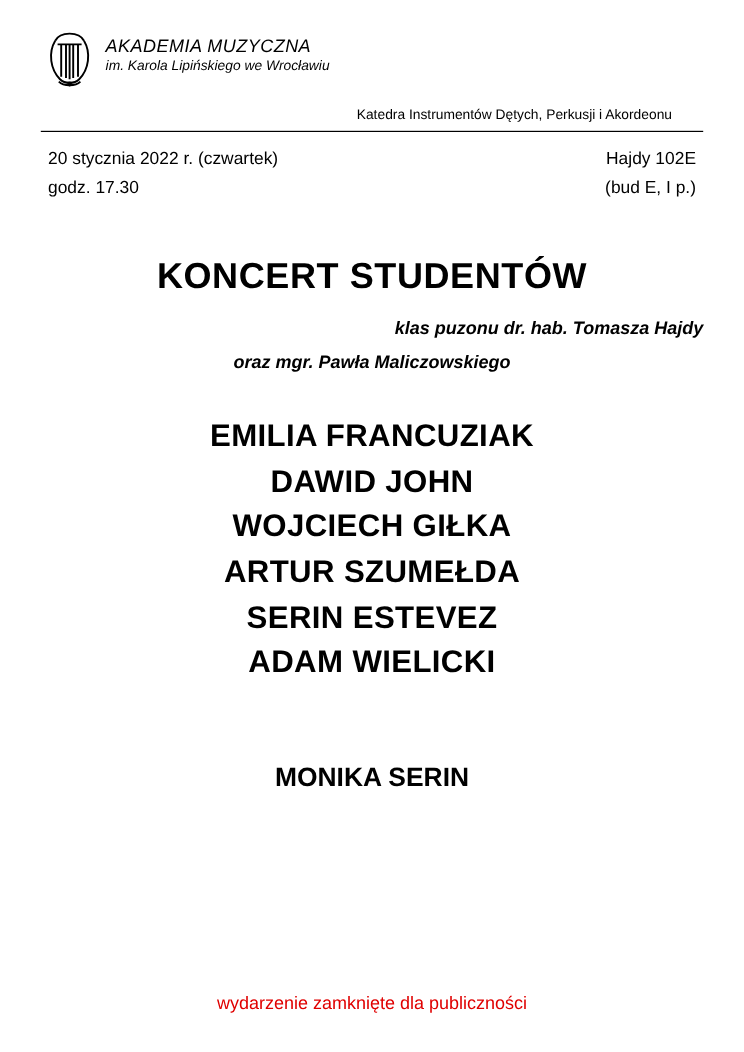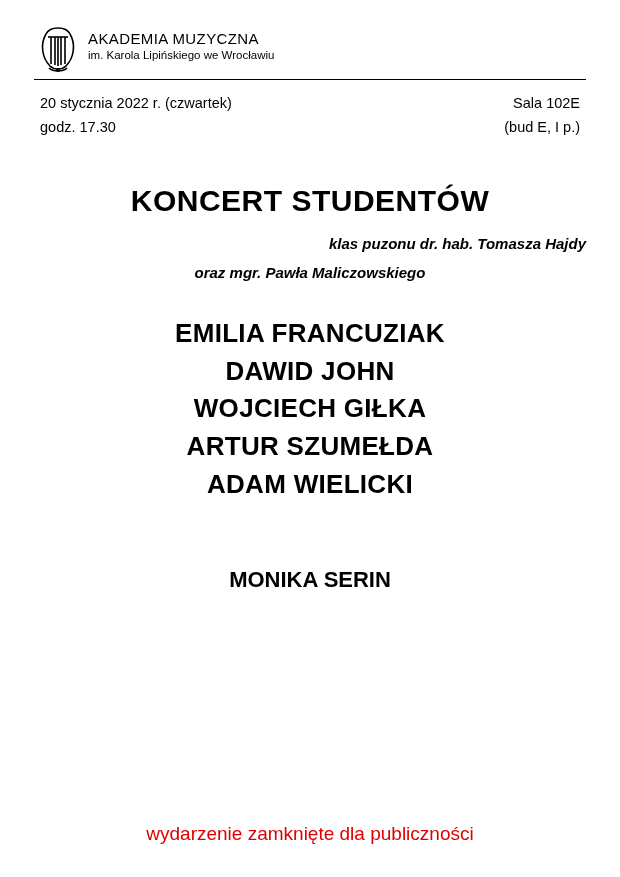--- a/index.html
+++ b/index.html
@@ -34,20 +34,21 @@
     width: 40px;
     height: 48px;
     flex: 0 0 auto;
     margin-left: 4px;
     margin-top: 2px;
   }
   .logo svg { display: block; }
   .header-text {
     margin-left: 10px;
     padding-top: 8px;
+    font-style: italic;
   }
   .academy-name {
     font-size: 15px;
     letter-spacing: 0.4px;
     line-height: 1.15;
     white-space: nowrap;
   }
   .academy-sub {
     font-size: 11.5px;
     line-height: 1.2;
@@ -135,21 +136,21 @@
     margin-top: 2px;
   }
 
   
   .footer {
     position: absolute;
     left: 0;
     right: 0;
     bottom: 32px;
     text-align: center;
-    font-size: 19px;
+    font-size: 15px;
     color: #e00000;
   }
 </style>
 </head>
 <body>
 
 <div class="page">
 
   <div class="header">
     <div class="logo">
@@ -163,44 +164,46 @@
         </g>
         <circle cx="20" cy="46" r="2" fill="#000"></circle>
       </svg>
     </div>
     <div class="header-text">
       <div class="academy-name">AKADEMIA MUZYCZNA</div>
       <div class="academy-sub">im. Karola Lipińskiego we Wrocławiu</div>
     </div>
   </div>
 
+  <div class="department">Katedra Instrumentów Dętych, Perkusji i Akordeonu</div>
 
   <hr class="rule">
 
   <div class="info">
     <div class="info-row">
       <div class="info-left">20 stycznia 2022 r. (czwartek)</div>
-      <div class="info-right">Sala 102E</div>
+      <div class="info-right">Hajdy 102E</div>
     </div>
     <div class="info-row">
       <div class="info-left">godz. 17.30</div>
       <div class="info-right">(bud E, I p.)</div>
     </div>
   </div>
 
   <div class="main">
     <div class="concert-title">KONCERT STUDENTÓW</div>
     <div class="subtitle">klas puzonu  dr. hab. Tomasza Hajdy</div>
     <div class="subtitle-2">oraz mgr. Pawła Maliczowskiego</div>
 
     <div class="performers">
       <div class="performer">EMILIA FRANCUZIAK</div>
       <div class="performer">DAWID JOHN</div>
       <div class="performer">WOJCIECH GIŁKA</div>
       <div class="performer">ARTUR SZUMEŁDA</div>
+      <div class="performer">SERIN ESTEVEZ</div>
       <div class="performer">ADAM WIELICKI</div>
     </div>
 
     <div class="accompanist-block">
       <div class="accompanist-name">MONIKA SERIN</div>
     </div>
   </div>
 
   <div class="footer">wydarzenie zamknięte dla publiczności</div>
 

